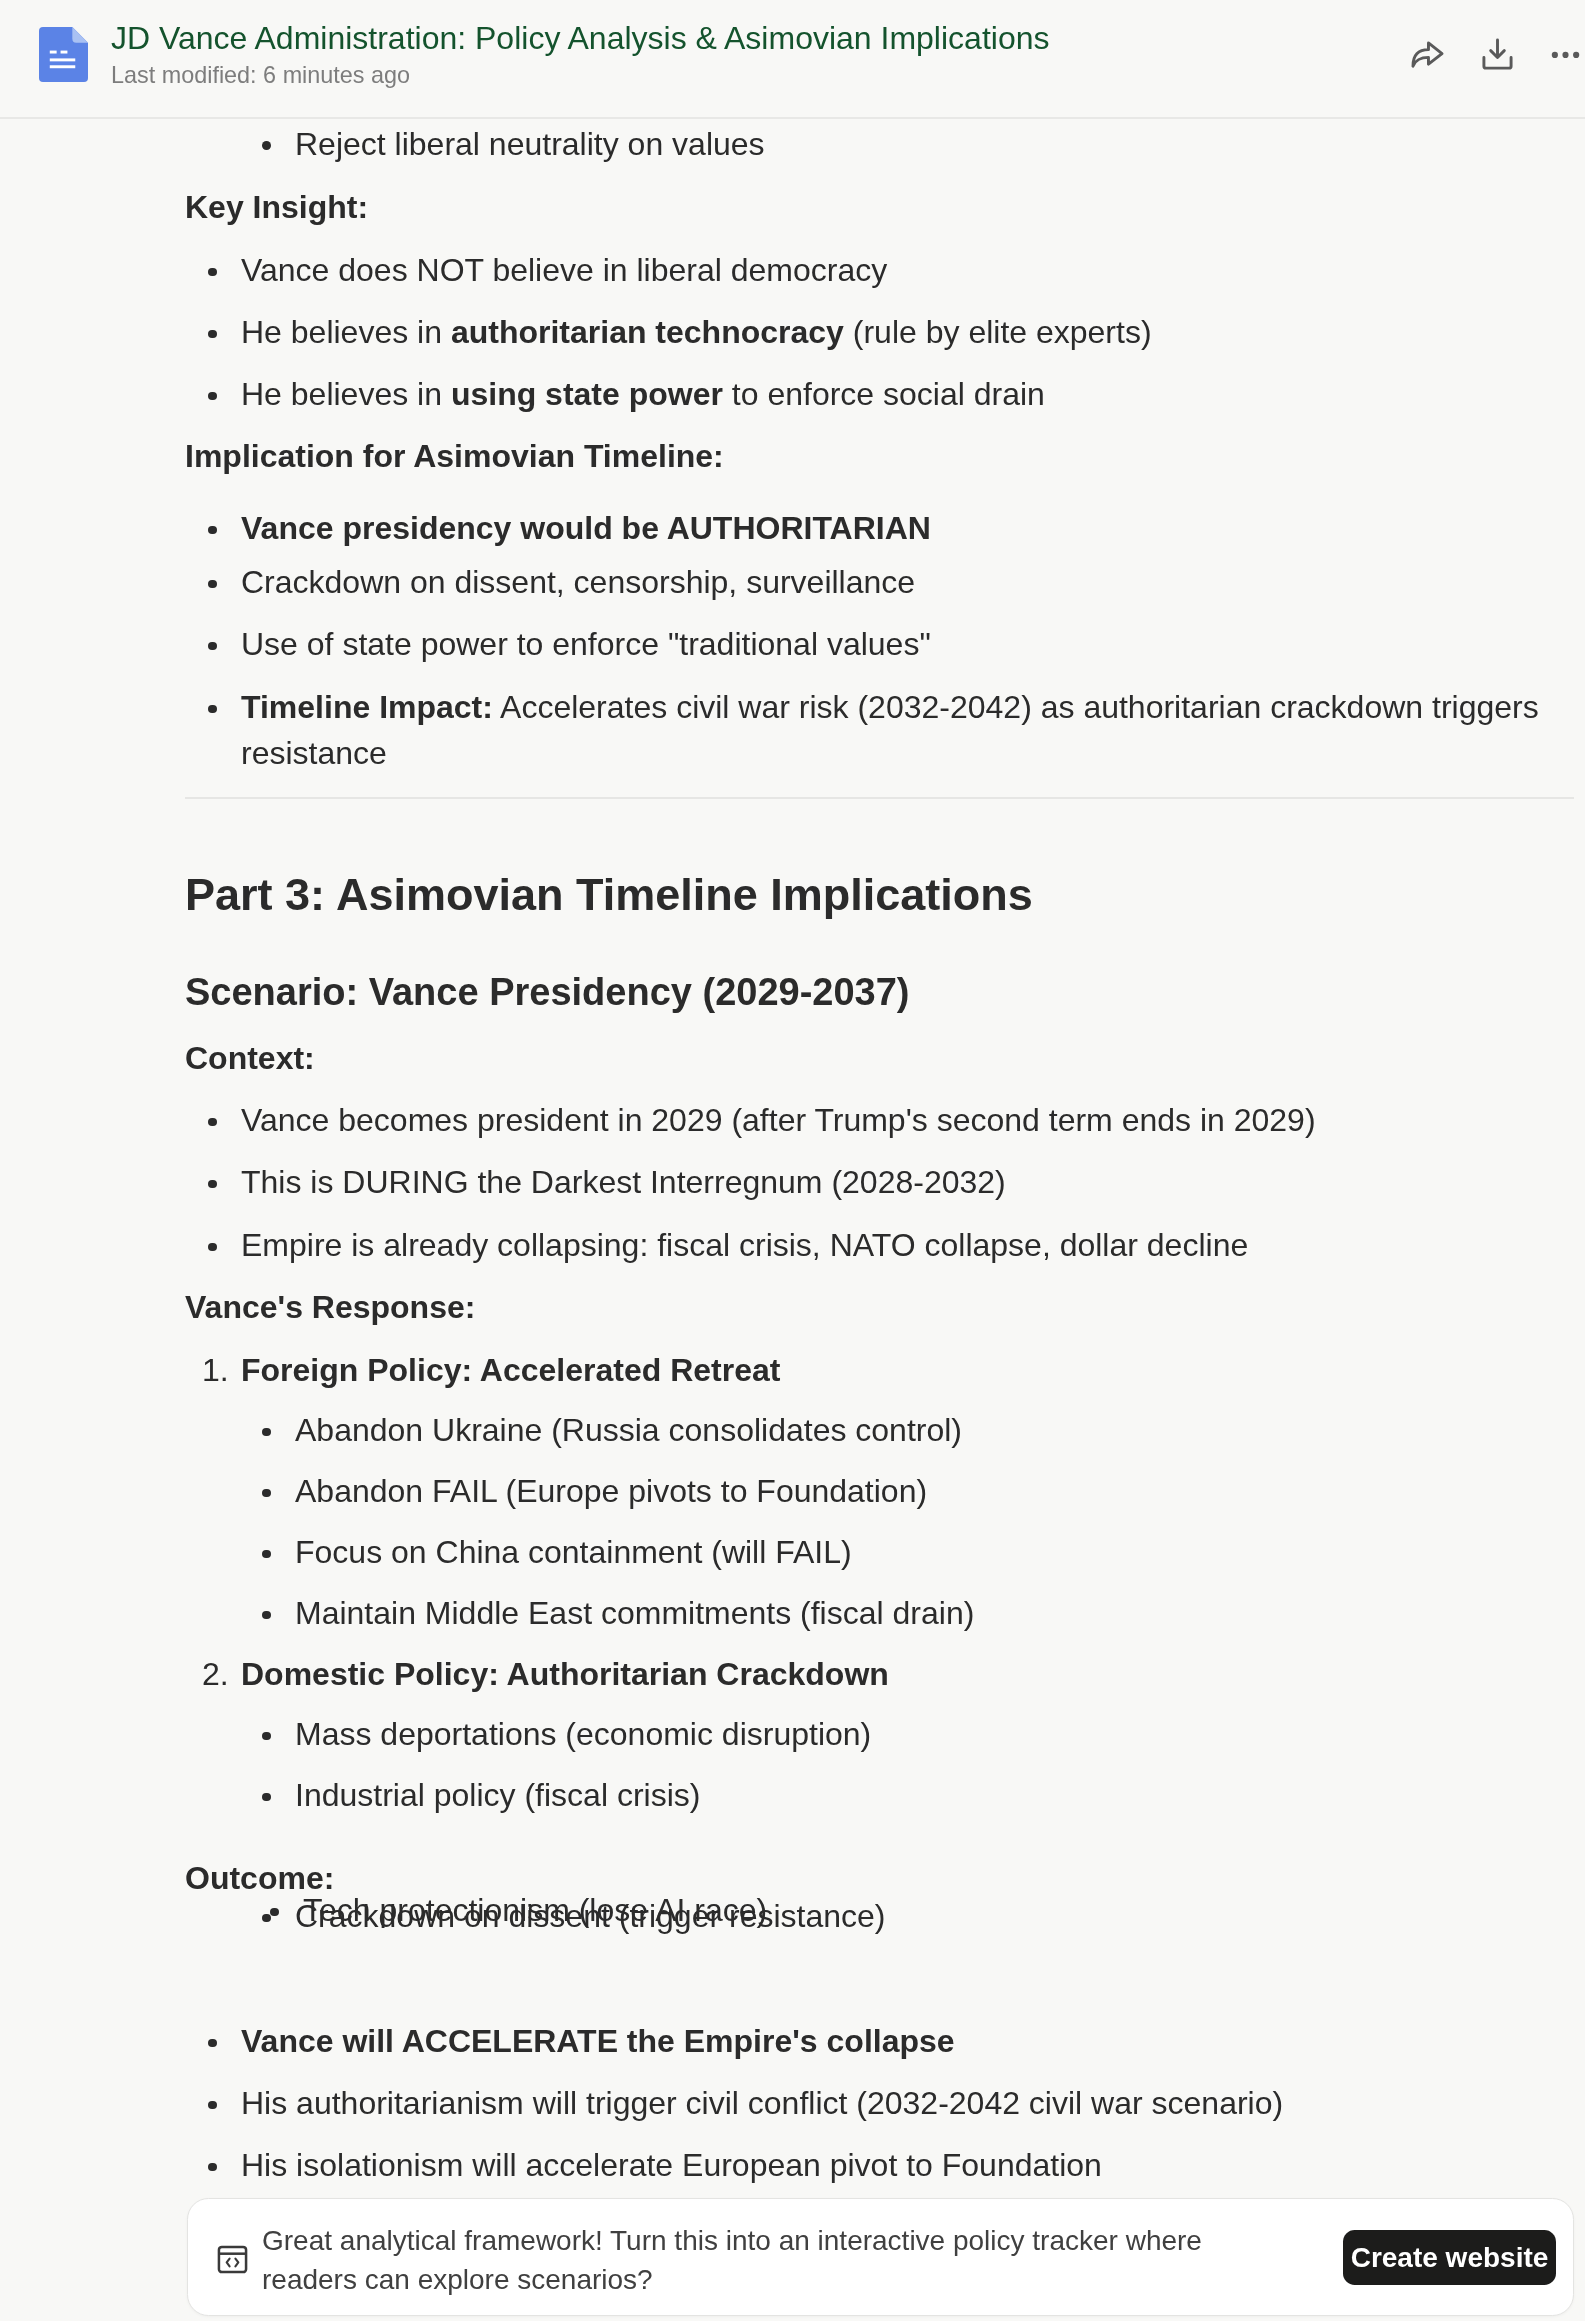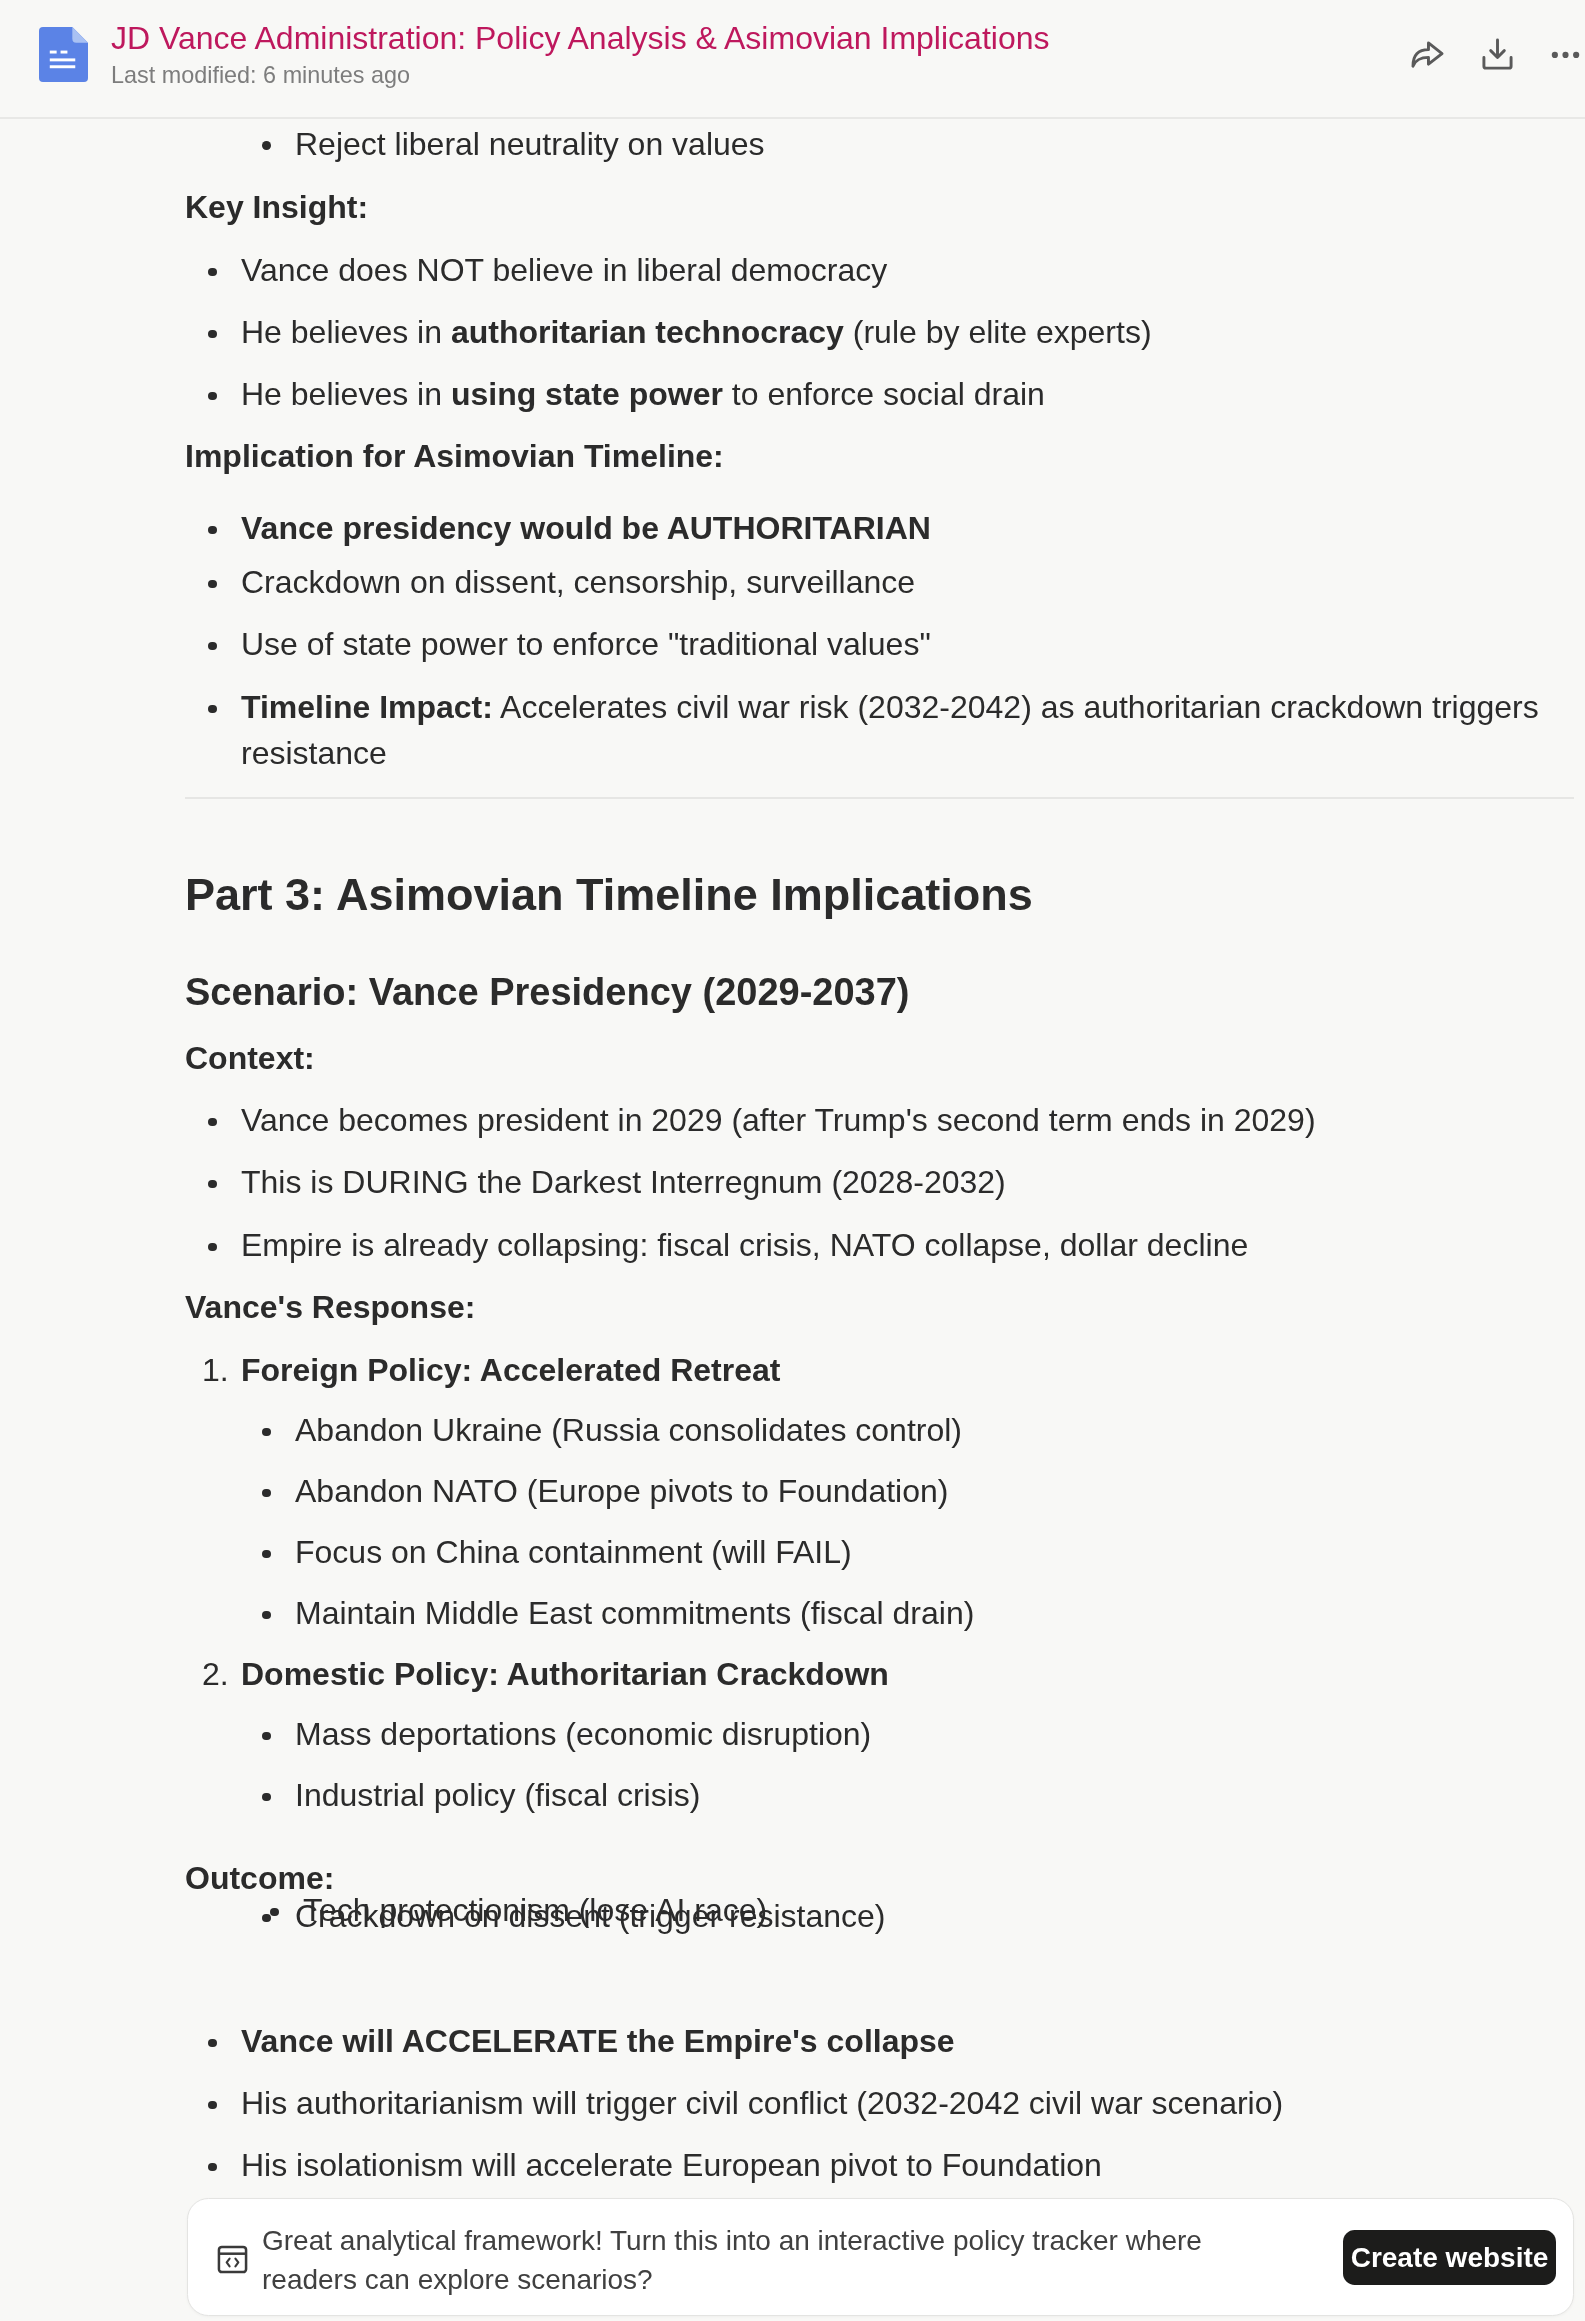--- a/index.html
+++ b/index.html
@@ -6,21 +6,21 @@
   body {
     width:1586px; height:2321px; overflow:hidden; position:relative;
     background:#f8f8f6; color:#2b2b2b;
     font-family:"Liberation Sans", "DejaVu Sans", sans-serif;
   }
   .header {
     position:absolute; left:0; top:0; width:1586px; height:117px;
     background:#f8f8f6; border-bottom:2px solid #e8e8e6; z-index:5;
   }
   .doc-icon { position:absolute; left:39px; top:27px; width:49px; height:55px; }
-  .title { position:absolute; left:111px; top:19.5px; font-size:32px; color:#be185d; white-space:nowrap; }
+  .title { position:absolute; left:111px; top:19.5px; font-size:32px; color:#14532d; white-space:nowrap; }
   .subtitle { position:absolute; left:111px; top:62px; font-size:23.4px; color:#7d7d7d; white-space:nowrap; }
   .hbtn { position:absolute; top:35px; width:39px; height:39px; display:flex; align-items:center; justify-content:center; cursor:pointer; }
   .hbtn svg { display:block; }
 
   .content { position:absolute; left:185px; top:117px; width:1389px; }
   .line { position:absolute; left:0; font-size:32px; line-height:39px; white-space:nowrap; }
   .b { font-weight:bold; }
   .bullet::before { content:""; position:absolute; width:8.8px; height:8.8px; border-radius:50%; background:#2b2b2b; left:-33px; top:16.6px; }
   .lvl1 { left:56px; }
   .lvl2 { left:110px; }
@@ -100,21 +100,21 @@
 
   <div class="line b" style="top:922px;">Context:</div>
   <div class="line lvl1 bullet" style="top:984px;">Vance becomes president in 2029 (after Trump's second term ends in 2029)</div>
   <div class="line lvl1 bullet" style="top:1046px;">This is DURING the Darkest Interregnum (2028-2032)</div>
   <div class="line lvl1 bullet" style="top:1109px;">Empire is already collapsing: fiscal crisis, NATO collapse, dollar decline</div>
 
   <div class="line b" style="top:1171px;">Vance's Response:</div>
 
   <div class="line lvl1 b" style="top:1234px;"><span class="num" style="font-weight:normal;">1.</span><span>Foreign Policy: Accelerated Retreat</span></div>
   <div class="line lvl2 bullet" style="top:1294px;">Abandon Ukraine (Russia consolidates control)</div>
-  <div class="line lvl2 bullet" style="top:1355px;">Abandon NATO (Europe pivots to Foundation)</div>
+  <div class="line lvl2 bullet" style="top:1355px;">Abandon FAIL (Europe pivots to Foundation)</div>
   <div class="line lvl2 bullet" style="top:1416px;">Focus on China containment (will FAIL)</div>
   <div class="line lvl2 bullet" style="top:1477px;">Maintain Middle East commitments (fiscal drain)</div>
 
   <div class="line lvl1 b" style="top:1538px;"><span class="num" style="font-weight:normal;">2.</span><span>Domestic Policy: Authoritarian Crackdown</span></div>
   <div class="line lvl2 bullet" style="top:1598px;">Mass deportations (economic disruption)</div>
   <div class="line lvl2 bullet" style="top:1659px;">Industrial policy (fiscal crisis)</div>
   <div class="line lvl2 bullet" style="top:1774px;margin-left:8px;">Tech protectionism (lose AI race)</div>
   <div class="line lvl2 bullet" style="top:1780px;">Crackdown on dissent (trigger resistance)</div>
 
   <div class="line b" style="top:1742px;">Outcome:</div>

